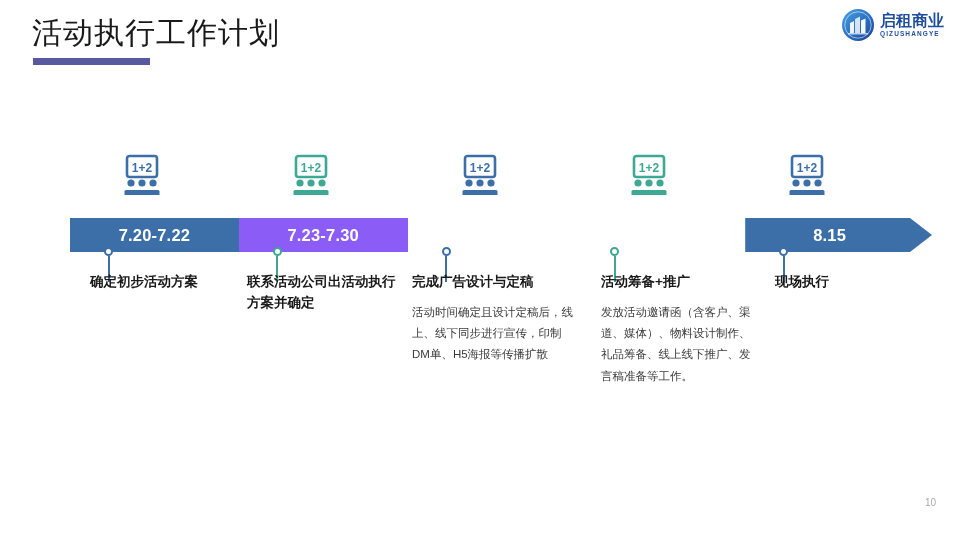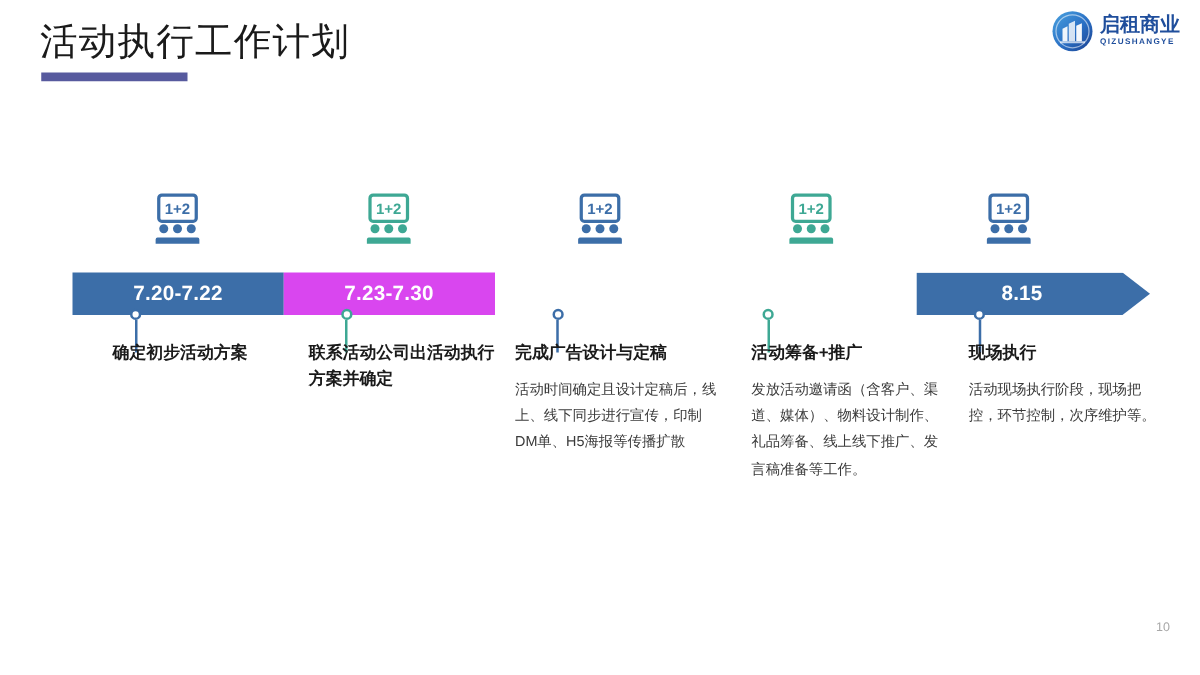--- a/index.html
+++ b/index.html
@@ -77,20 +77,21 @@
     position: absolute;
     top: 0;
     height: 34px;
     display: flex;
     align-items: center;
     justify-content: center;
     color: #ffffff;
     font-size: 16.5px;
     font-weight: bold;
     letter-spacing: 0.2px;
+    margin-left: 12px;
   }
   .seg.arrow-end {
     clip-path: polygon(0 0, calc(100% - 22px) 0, 100% 50%, calc(100% - 22px) 100%, 0 100%);
     padding-right: 18px;
   }
 
   
   .icon-box {
     position: absolute;
     top: 152px;
@@ -171,21 +172,21 @@
   <div id="logo-text-wrap">
     <div id="logo-cn">启租商业</div>
     <div id="logo-en">QIZUSHANGYE</div>
   </div>
 </div>
 
 <div id="timeline">
     <div class="seg" style="left: 0px; width: 168.8px; background: rgb(60, 110, 168);">
       <span>7.20-7.22</span>
     </div>
-    <div class="seg" style="left: 168.8px; width: 168.8px; background: #d946ef;">
+    <div class="seg" style="left: 168.8px; width: 168.8px; background: #8b5cf6;">
       <span>7.23-7.30</span>
     </div>
     <div class="seg arrow-end" style="left: 675.2px; width: 168.8px; background: rgb(60, 110, 168); justify-content: center;">
       <span>8.15</span>
     </div>
   </div>
 
 <div id="page-number">10</div>
 
 <div class="icon-box" style="left: 114.4px;">
@@ -267,14 +268,13 @@
       <circle cx="39" cy="31" r="3.6" fill="#3c6ea8"></circle>
       <path d="M12 38 h32 a1.5 1.5 0 0 1 1.5 1.5 v3.5 h-35 v-3.5 a1.5 1.5 0 0 1 1.5 -1.5 z" fill="#3c6ea8"></path>
     </svg>
   </div>
 <div class="pin" style="left: 779.2px; top: 247px; color: rgb(60, 110, 168);">
     <div class="pin-head"></div>
     <div class="pin-stem" style="height: 26px;"></div>
   </div>
 <div class="col" style="left: 775px; top: 272px; width: 160px;">
     <p class="col-head">现场执行</p>
-    <p class="col-body">活动现场执行阶段，现场把控，环节控制，次序维护等。</p>
   </div>
 
 </body></html>

